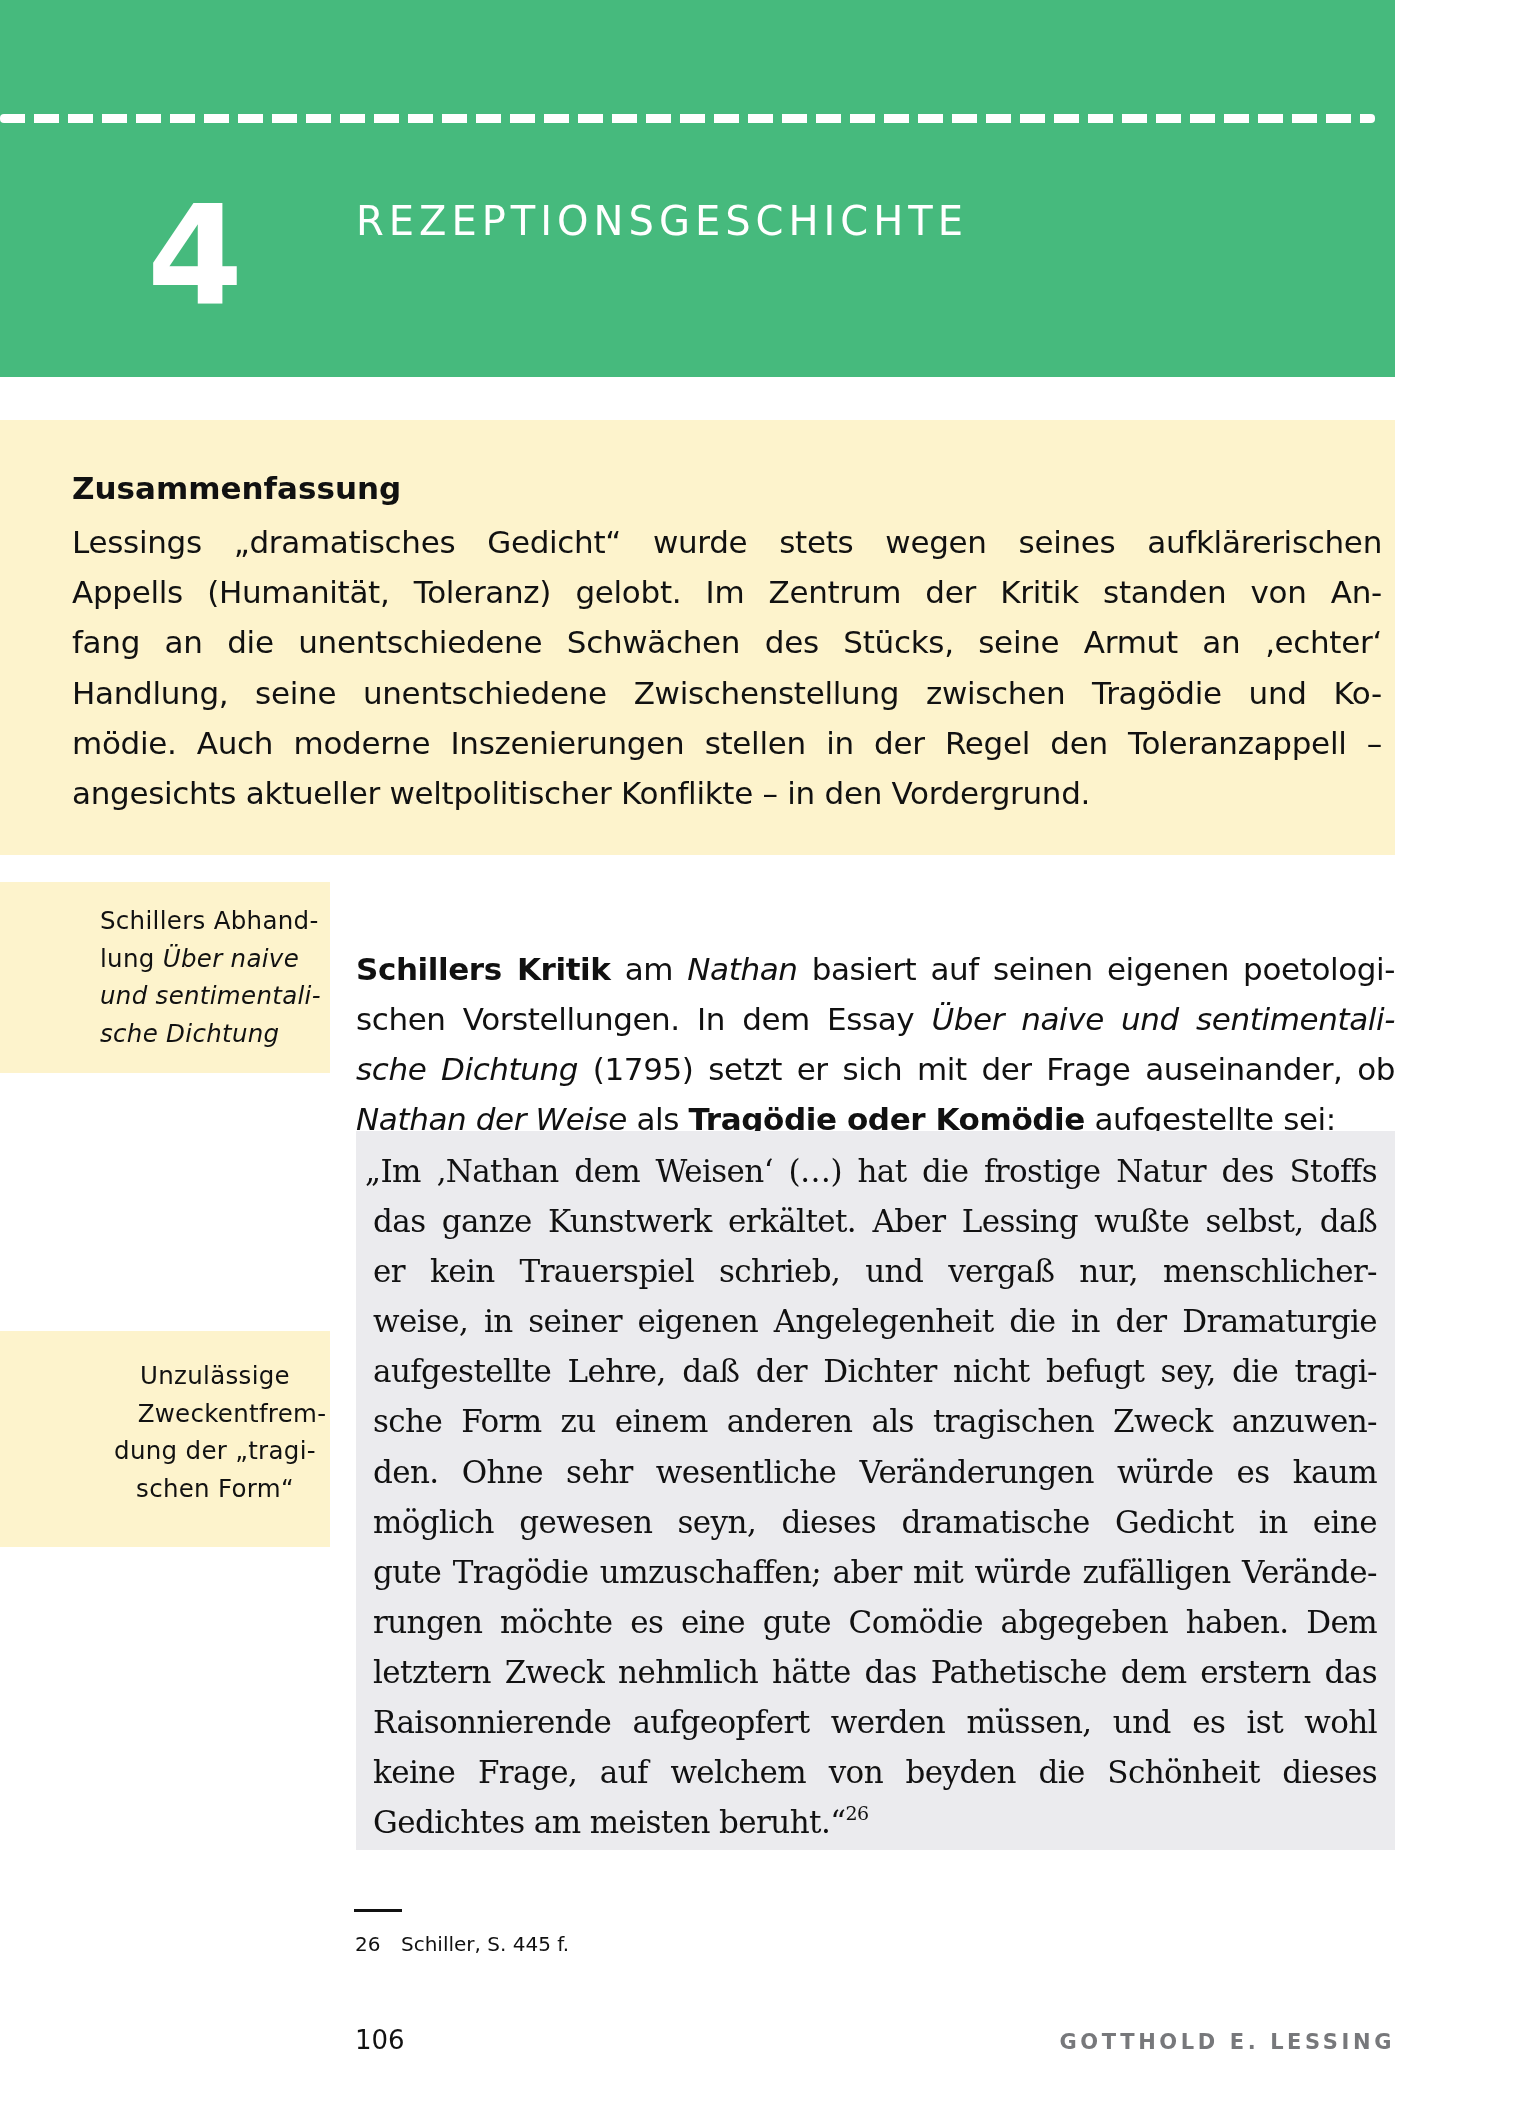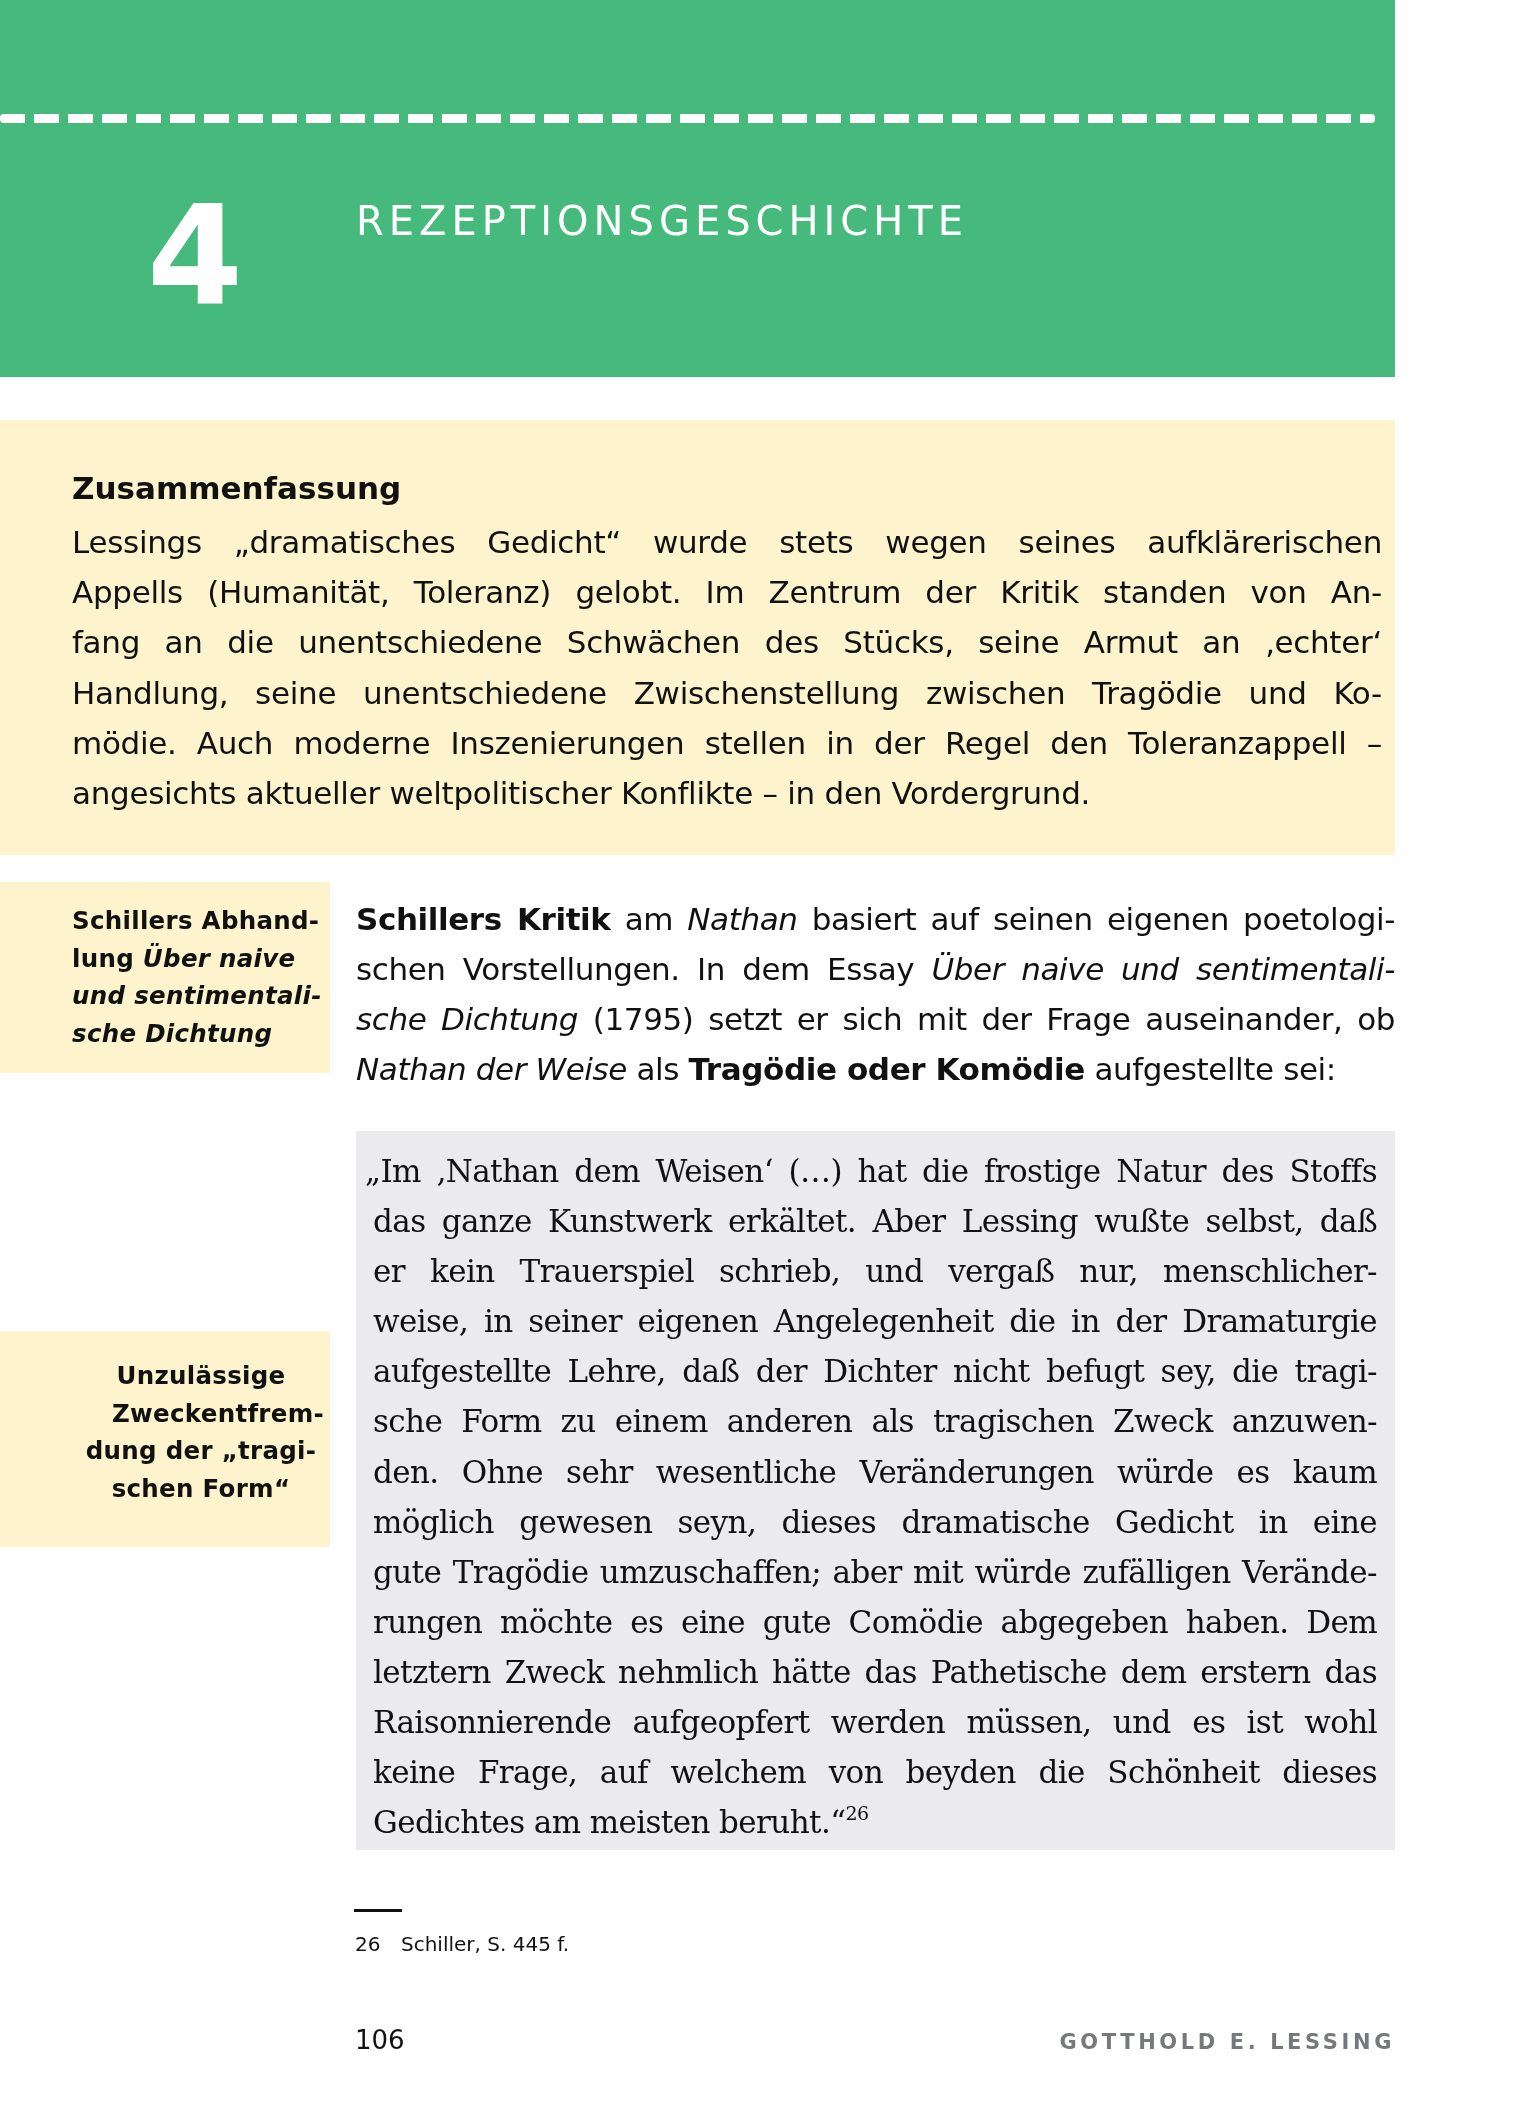--- a/index.html
+++ b/index.html
@@ -40,31 +40,30 @@
       position: absolute; left: 72px; top: 517px; width: 1310px;
       font-family: "DejaVu Sans", sans-serif;
       font-size: 31px; line-height: 50.2px; color: #111;
       letter-spacing: -0.3px;
     }
     .line { display: block; white-space: nowrap; }
     .justify { text-align: justify; text-align-last: justify; }
 
     .margin-note {
       position: absolute; left: 0; width: 330px; background: #FDF3CC;
-      box-sizing: border-box; padding-left: 72px;
+      box-sizing: border-box; padding-left: 100px;
       font-family: "DejaVu Sans", sans-serif; font-size: 24.5px; line-height: 37.5px;
       color: #111;
-      font-weight: bold;
     }
     .margin-note-1 { top: 882px; height: 191px; padding-top: 20px; }
     .margin-note-2 { top: 1331px; height: 216px; padding-top: 26px; text-align: center; }
     .margin-note .line { letter-spacing: 0.3px; }
 
     .body-text {
-      position: absolute; left: 356px; top: 894px; width: 1039px;
+      position: absolute; left: 356px; top: 944px; width: 1039px;
       font-family: "DejaVu Sans", sans-serif; font-size: 31px; line-height: 50px;
       color: #111; letter-spacing: -0.4px;
     }
     .body-text b { font-weight: bold; }
 
     .quote-box {
       position: absolute; left: 356px; top: 1131px; width: 1039px; height: 719px;
       background: #EBEBEE;
     }
     .quote-text {

